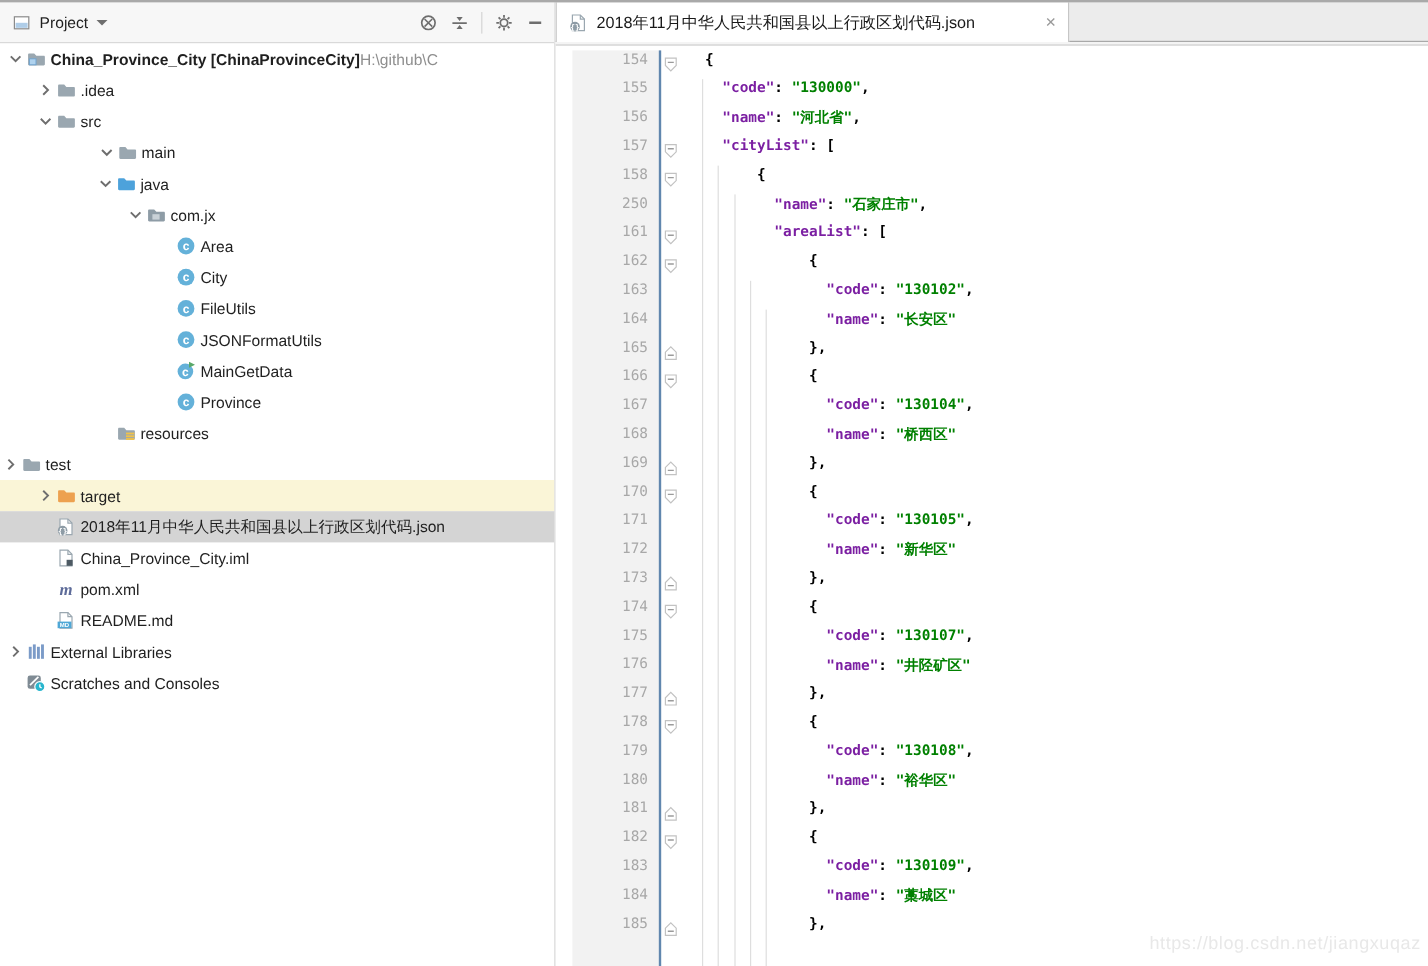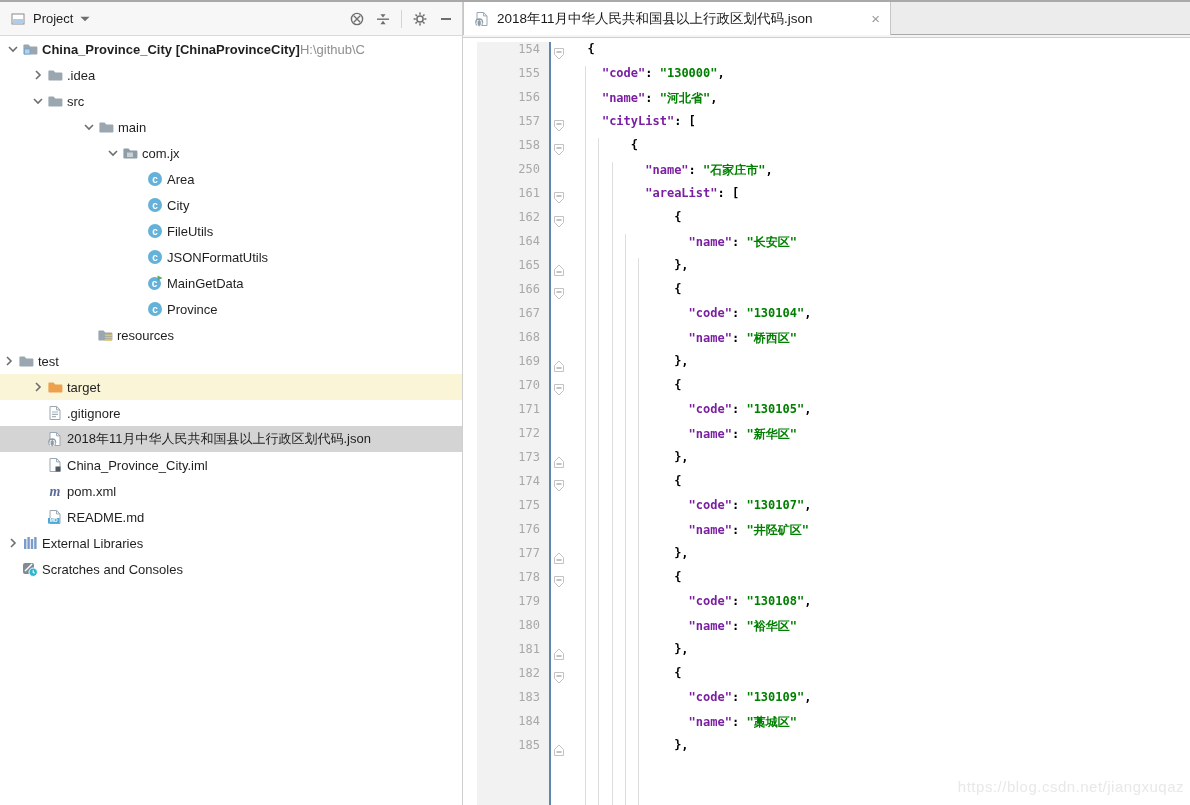--- a/index.html
+++ b/index.html
@@ -142,20 +142,33 @@
               <path d="M4 6l4 4 4-4" fill="none" stroke="#6E6E6E" stroke-width="1.6"></path>
             </svg>
           </span>
           <span class="tic">
             <svg width="16" height="16" viewBox="0 0 16 16" xmlns="http://www.w3.org/2000/svg">
               <path d="M1.5 3.5h5l1.8 2h6.2c.5 0 .9.4.9.9v6.1c0 .6-.5 1-1 1h-12c-.6 0-1-.4-1-1V4.5c0-.6.4-1 1-1z" fill="#9AA7B0"></path>
             </svg>
           </span>
           <span class="tlabel">main</span>
         </div>
+        <div class="trow" style="padding-left: 79px;">
+          <span class="tch">
+            <svg width="16" height="16" viewBox="0 0 16 16" xmlns="http://www.w3.org/2000/svg">
+              <path d="M4 6l4 4 4-4" fill="none" stroke="#6E6E6E" stroke-width="1.6"></path>
+            </svg>
+          </span>
+          <span class="tic">
+            <svg width="16" height="16" viewBox="0 0 16 16" xmlns="http://www.w3.org/2000/svg">
+              <path d="M1.5 3.5h5l1.8 2h6.2c.5 0 .9.4.9.9v6.1c0 .6-.5 1-1 1h-12c-.6 0-1-.4-1-1V4.5c0-.6.4-1 1-1z" fill="#4DA2DB"></path>
+            </svg>
+          </span>
+          <span class="tlabel">java</span>
+        </div>
         <div class="trow" style="padding-left: 104px;">
           <span class="tch">
             <svg width="16" height="16" viewBox="0 0 16 16" xmlns="http://www.w3.org/2000/svg">
               <path d="M4 6l4 4 4-4" fill="none" stroke="#6E6E6E" stroke-width="1.6"></path>
             </svg>
           </span>
           <span class="tic">
             <svg width="16" height="16" viewBox="0 0 16 16" xmlns="http://www.w3.org/2000/svg">
               <path d="M1.5 3.5h5l1.8 2h6.2c.5 0 .9.4.9.9v6.1c0 .6-.5 1-1 1h-12c-.6 0-1-.4-1-1V4.5c0-.6.4-1 1-1z" fill="#8E9CA6"></path>
               <rect x="5" y="7.5" width="6" height="4.5" fill="#C9D1D7"></rect>
@@ -256,33 +269,20 @@
             <svg width="16" height="16" viewBox="0 0 16 16" xmlns="http://www.w3.org/2000/svg">
               <path d="M6 4l4 4-4 4" fill="none" stroke="#6E6E6E" stroke-width="1.6"></path>
             </svg>
           </span>
           <span class="tic">
             <svg width="16" height="16" viewBox="0 0 16 16" xmlns="http://www.w3.org/2000/svg">
               <path d="M1.5 3.5h5l1.8 2h6.2c.5 0 .9.4.9.9v6.1c0 .6-.5 1-1 1h-12c-.6 0-1-.4-1-1V4.5c0-.6.4-1 1-1z" fill="#EDA14F"></path>
             </svg>
           </span>
           <span class="tlabel">target</span>
-        </div>
-        <div class="trow" style="padding-left: 29px;">
-          <span class="tch"></span>
-          <span class="tic">
-            <svg width="16" height="16" viewBox="0 0 16 16" xmlns="http://www.w3.org/2000/svg">
-              <path d="M3 1.5h6.6l3.4 3.4v9.6H3z" fill="#fff" stroke="#9AA7B0" stroke-width="1"></path>
-              <path d="M9.6 1.5v3.4H13" fill="none" stroke="#9AA7B0"></path>
-              <g stroke="#A6B2BA" stroke-width="1.2">
-                <path d="M5 7h6M5 9.3h6M5 11.6h4"></path>
-              </g>
-            </svg>
-          </span>
-          <span class="tlabel">.gitignore</span>
         </div>
         <div class="trow sel" style="padding-left: 29px;">
           <span class="tch"></span>
           <span class="tic">
             <svg width="16" height="16" viewBox="0 0 16 16" xmlns="http://www.w3.org/2000/svg">
               <path d="M3 1.5h6.6l3.4 3.4v9.6H3z" fill="#fff" stroke="#9AA7B0" stroke-width="1"></path>
               <path d="M9.6 1.5v3.4H13" fill="none" stroke="#9AA7B0"></path>
               <circle cx="5.2" cy="11.2" r="4" fill="#8E9CA6"></circle>
               <text x="5.2" y="13.6" text-anchor="middle" font-family="DejaVu Sans Mono, monospace" font-size="6.5" font-weight="bold" fill="#fff">{}</text>
             </svg>
@@ -425,20 +425,24 @@
           </div>
           <div class="line">
             <span class="lnum">162</span>
             <span class="fmark"><svg width="12" height="14" viewBox="0 0 12 14">
                 <path d="M1.5 1.5h9v6L6 12 1.5 7.5z" fill="#fff" stroke="#C2C2C2"></path>
                 <path d="M3.5 5h5" stroke="#9B9B9B" stroke-width="1.2"></path>
               </svg></span>
             <span class="ltext"><span style="color: rgb(0, 0, 0);">              {</span></span>
           </div>
           <div class="line">
+            <span class="lnum">163</span>
+            <span class="ltext"><span style="color: rgb(0, 0, 0);">                </span><span style="color: rgb(123, 31, 162);">"code"</span><span style="color: rgb(0, 0, 0);">: </span><span style="color: rgb(0, 128, 0);">"130102"</span><span style="color: rgb(0, 0, 0);">,</span></span>
+          </div>
+          <div class="line">
             <span class="lnum">164</span>
             <span class="ltext"><span style="color: rgb(0, 0, 0);">                </span><span style="color: rgb(123, 31, 162);">"name"</span><span style="color: rgb(0, 0, 0);">: </span><span style="color: rgb(0, 128, 0);">"长安区"</span></span>
           </div>
           <div class="line">
             <span class="lnum">165</span>
             <span class="fmark"><svg width="12" height="14" viewBox="0 0 12 14">
                 <path d="M1.5 12.5h9v-6L6 2 1.5 6.5z" fill="#fff" stroke="#C2C2C2"></path>
                 <path d="M3.5 9h5" stroke="#9B9B9B" stroke-width="1.2"></path>
               </svg></span>
             <span class="ltext"><span style="color: rgb(0, 0, 0);">              },</span></span>

